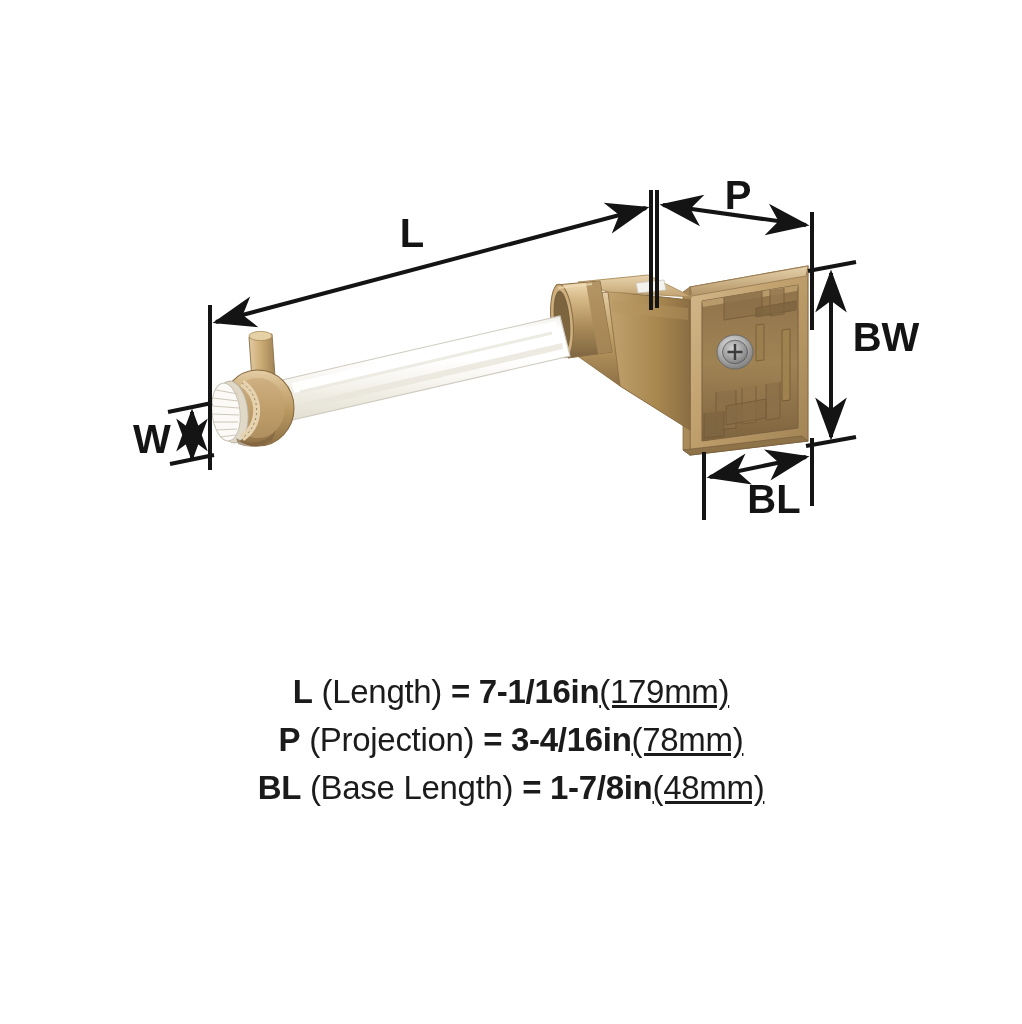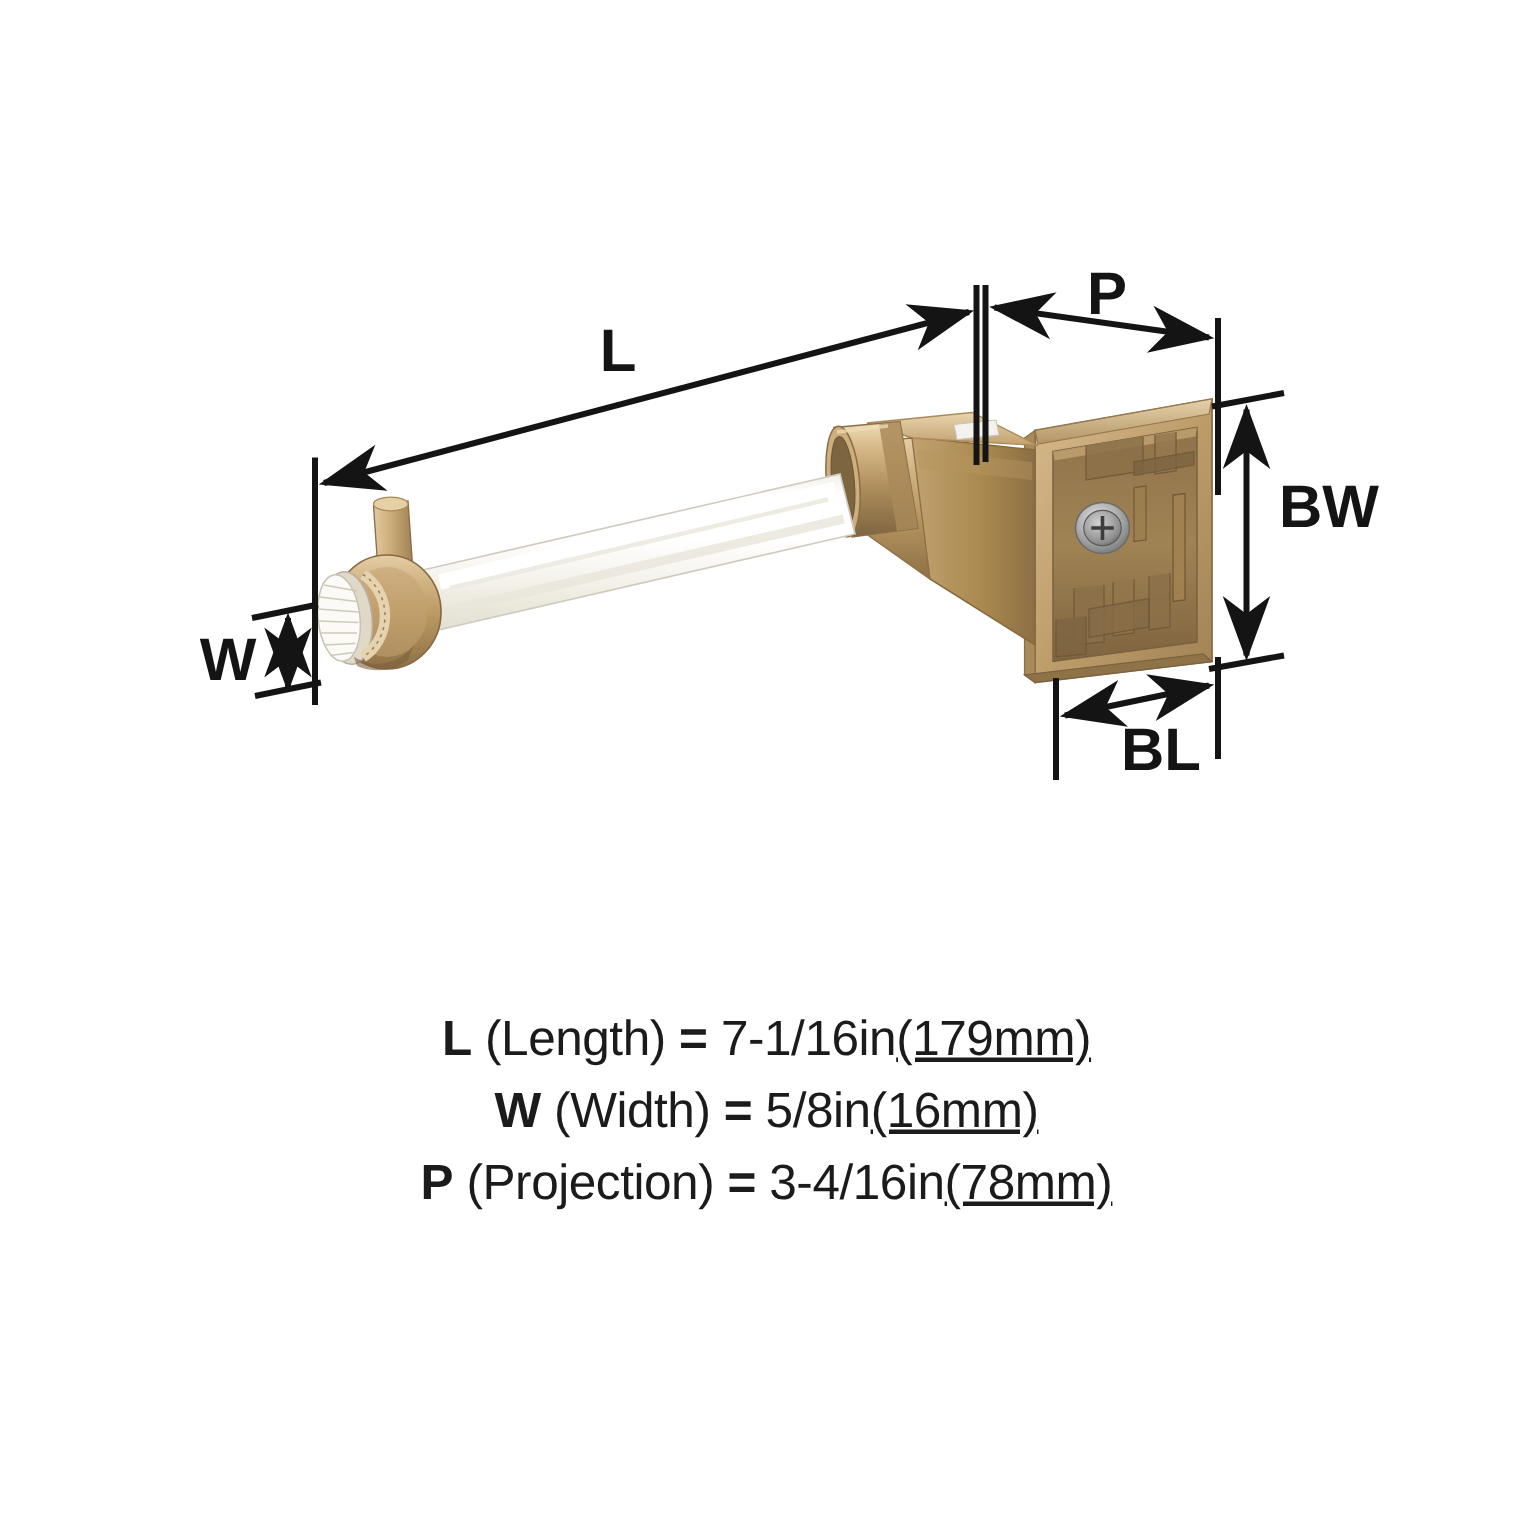--- a/index.html
+++ b/index.html
@@ -45,21 +45,21 @@
   .spec-code {
     font-weight: bold;
   }
   .spec-name {
     font-weight: normal;
   }
   .spec-eq {
     font-weight: bold;
   }
   .spec-imp {
-    font-weight: normal;
+    font-weight: bold;
   }
   .spec-met {
     font-weight: normal;
     text-decoration: underline;
   }
   .dim-label {
     font-weight: bold;
     fill: #141414;
     font-family: "Liberation Sans", sans-serif;
   }
@@ -269,24 +269,24 @@
       <text class="dim-label" x="152" y="453" font-size="40" text-anchor="middle">W</text>
     </g>
   </svg>
 
   <div id="spec-list">
 
     <div class="spec-line">
       <span class="spec-code">L</span><span>&nbsp;</span><span class="spec-name">(Length)</span><span>&nbsp;</span><span class="spec-eq">=</span><span>&nbsp;</span><span class="spec-imp">7-1/16in</span><span class="spec-met">(179mm)</span>
     </div>
 
-    <div class="spec-line">
-      <span class="spec-code">W</span><span>&nbsp;</span><span class="spec-name">(Width)</span><span>&nbsp;</span><span class="spec-eq">=</span><span>&nbsp;</span><span class="spec-imp">5/8in</span><span class="spec-met">(16mm)</span>
-    </div>
 
     <div class="spec-line">
       <span class="spec-code">P</span><span>&nbsp;</span><span class="spec-name">(Projection)</span><span>&nbsp;</span><span class="spec-eq">=</span><span>&nbsp;</span><span class="spec-imp">3-4/16in</span><span class="spec-met">(78mm)</span>
     </div>
 
+    <div class="spec-line">
+      <span class="spec-code">BL</span><span>&nbsp;</span><span class="spec-name">(Base Length)</span><span>&nbsp;</span><span class="spec-eq">=</span><span>&nbsp;</span><span class="spec-imp">1-7/8in</span><span class="spec-met">(48mm)</span>
+    </div>
 
 
   </div>
 </div>
 
 </body></html>

